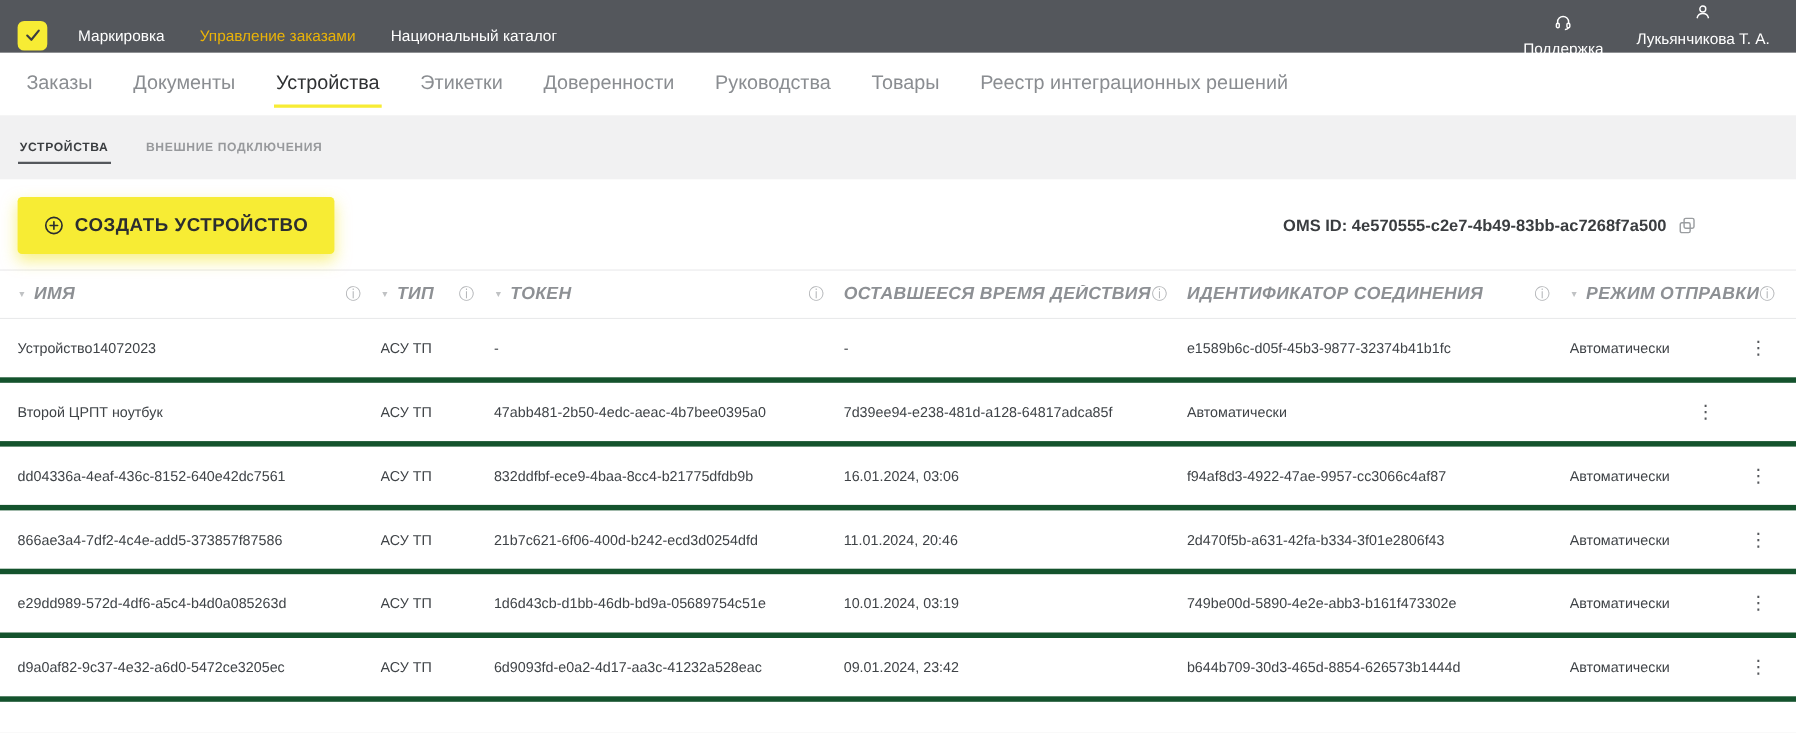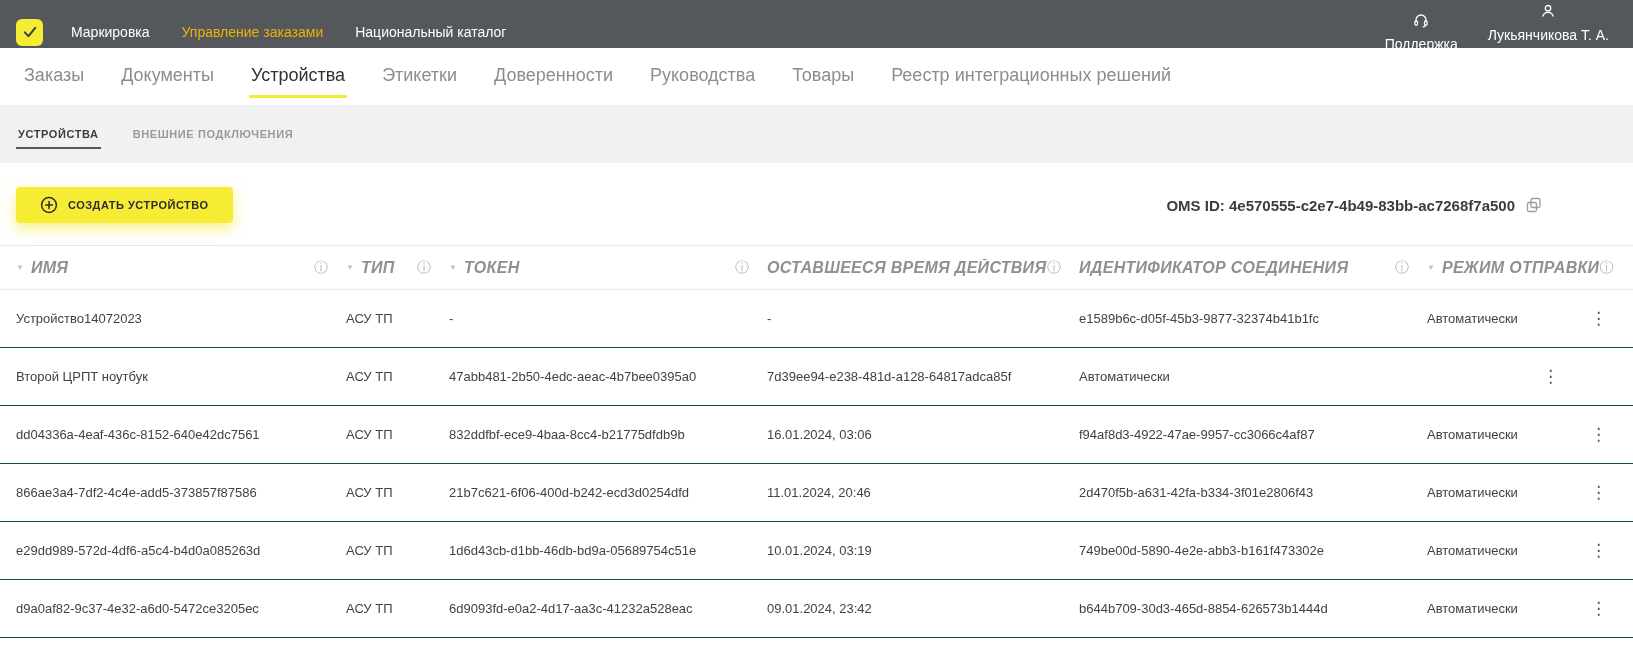--- a/index.html
+++ b/index.html
@@ -49,22 +49,22 @@
   
   .card { background:#ffffff; min-height:503px; padding-top:20px; }
 
   .toolbar {
     display:flex; align-items:center; justify-content:space-between;
     padding:0 90px 0 16px; height:44px; margin-bottom:18px;
   }
   .create-btn {
     display:flex; align-items:center; gap:10px; border:none; cursor:pointer;
     background:#f7ec34; color:#2b2d30; font-family:inherit;
-    font-size:11px; font-weight:700; letter-spacing:.5px;
-    padding:0 24px; height:36px; border-radius:4px;
+    font-size:17px; font-weight:700; letter-spacing:.5px;
+    padding:0 24px; height:52px; border-radius:4px;
     box-shadow:0 6px 14px rgba(243,230,40,.55);
   }
   .oms-block { display:flex; align-items:center; gap:10px; }
   .oms-id { font-size:15px; font-weight:700; color:#3a3d40; }
   .oms-copy { cursor:pointer; display:flex; align-items:center; }
 
   
   .tbl { width:100%; }
   .tr, .thr {
     display:grid;
@@ -79,21 +79,21 @@
     display:flex; align-items:center; justify-content:space-between;
     padding-right:18px; cursor:pointer;
   }
   .th-left { display:flex; align-items:center; gap:7px; min-width:0; }
   .th-label {
     font-size:16px; font-weight:700; letter-spacing:.3px; color:#8d9094;
     text-transform:uppercase; white-space:nowrap; overflow:hidden;font-style:italic;
   }
   .sort-tri { font-size:8px; color:#c0c2c4; flex:0 0 auto; }
   .info-ic { font-size:14px; color:#b3b5b8; flex:0 0 auto; cursor:pointer; }
-  .tr { height:58px; border-bottom:1px solid #14532d; }
+  .tr { height:58px; border-bottom:5px solid #14532d; }
   .td { font-size:13px; color:#3f4347; padding-right:18px; white-space:nowrap; overflow:hidden; text-overflow:ellipsis; }
   .td-actions { display:flex; justify-content:flex-end; padding-right:4px; }
   .dots { font-size:17px; color:#55585c; cursor:pointer; padding:2px 6px; line-height:1; letter-spacing:0; }
 </style>
 </head>
 <body>
 
 <header class="topbar">
   <span class="logo">
     <svg width="18" height="18" viewBox="0 0 24 24">

